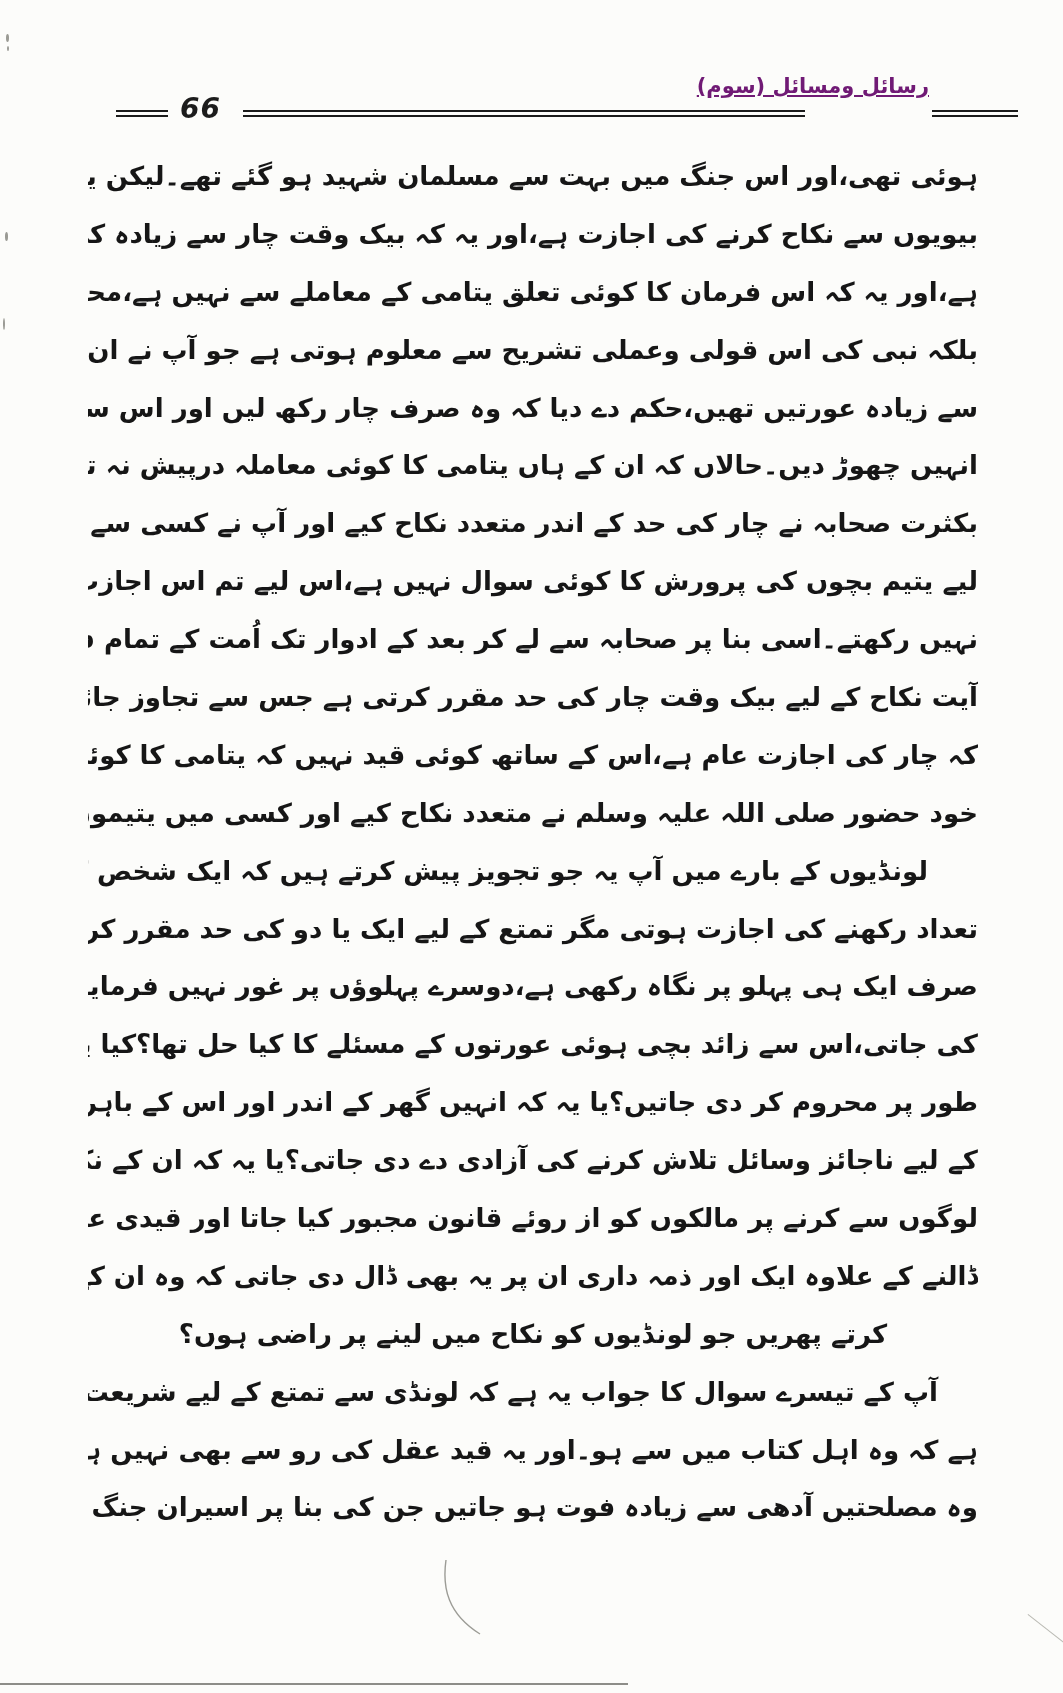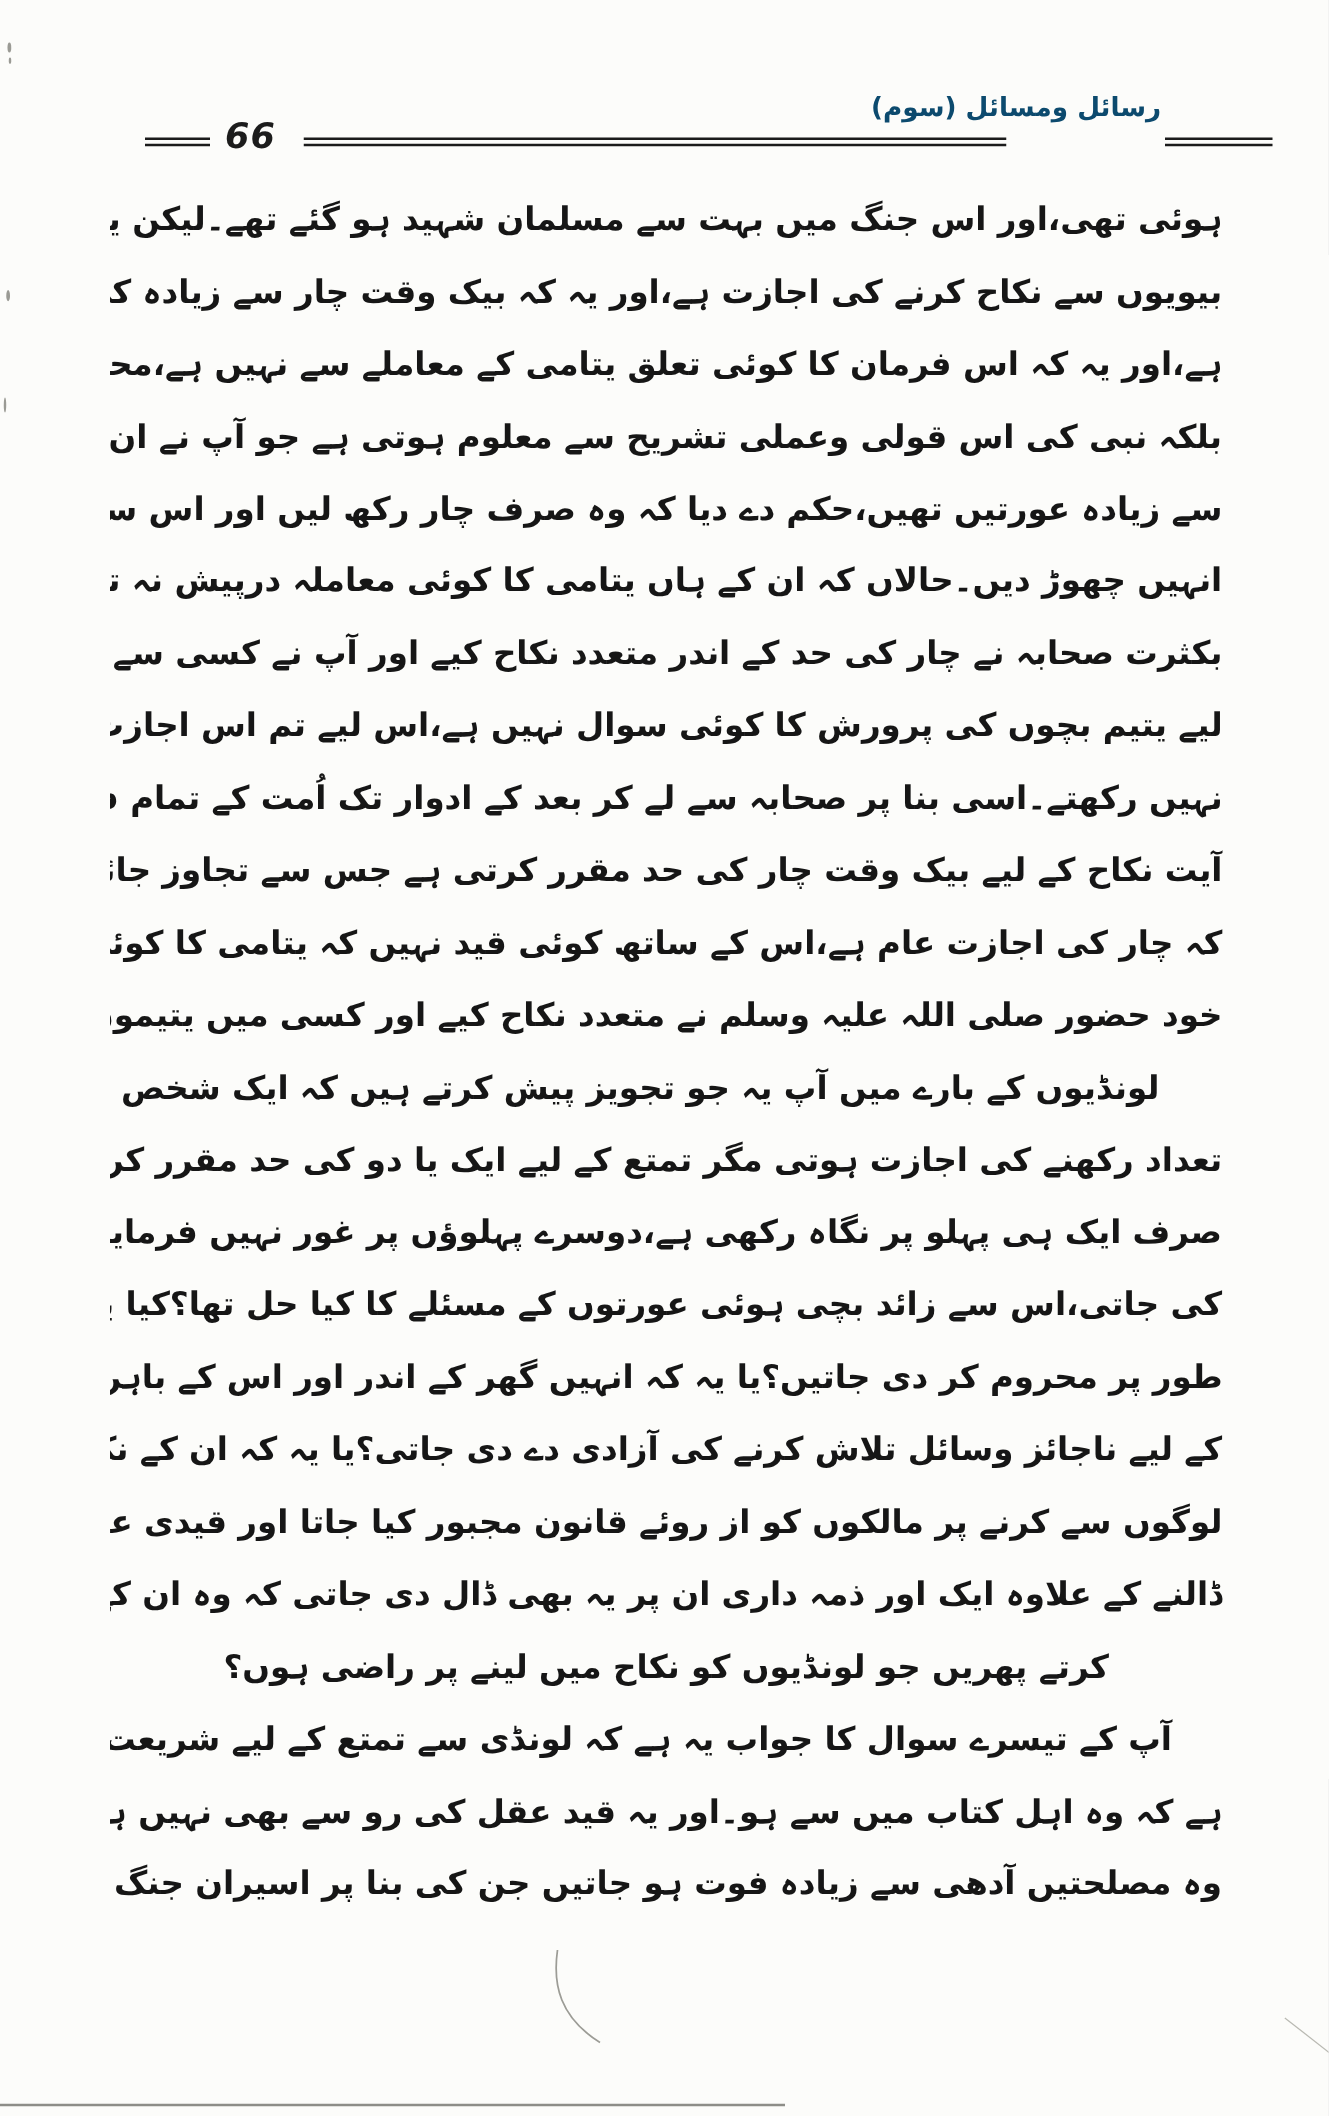--- a/index.html
+++ b/index.html
@@ -17,21 +17,21 @@
   .page-number {
     position:absolute; left:180px; top:92px;
     font-size:28px; font-style:italic; font-weight:bold;
     font-family:"DejaVu Sans", sans-serif;
     color:#1c1c1c; letter-spacing:1px;
   }
   .header-title {
     position:absolute; right:134px; top:74px;
     direction:rtl; unicode-bidi:embed;
     font-size:21px; font-weight:bold;
-    white-space:nowrap; color:#0c4a6e;
+    white-space:nowrap; color:#701a75;text-decoration:underline;
   }
   .rule {
     position:absolute; top:110px; height:3px;
     border-top:2px solid #1b1b1b;
     border-bottom:2px solid #1b1b1b;
   }
   .rule-left  { left:116px;  width:52px;  }
   .rule-main  { left:243px;  width:562px; }
   .rule-right { left:932px;  width:86px;  }
 

